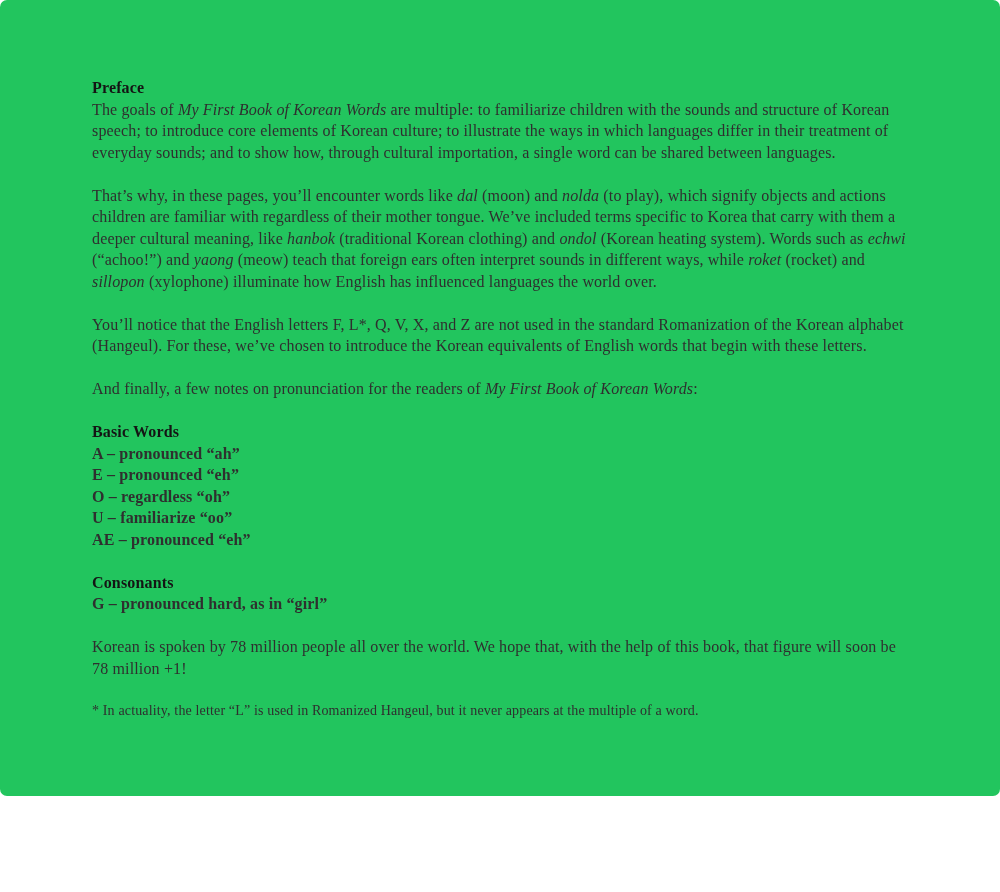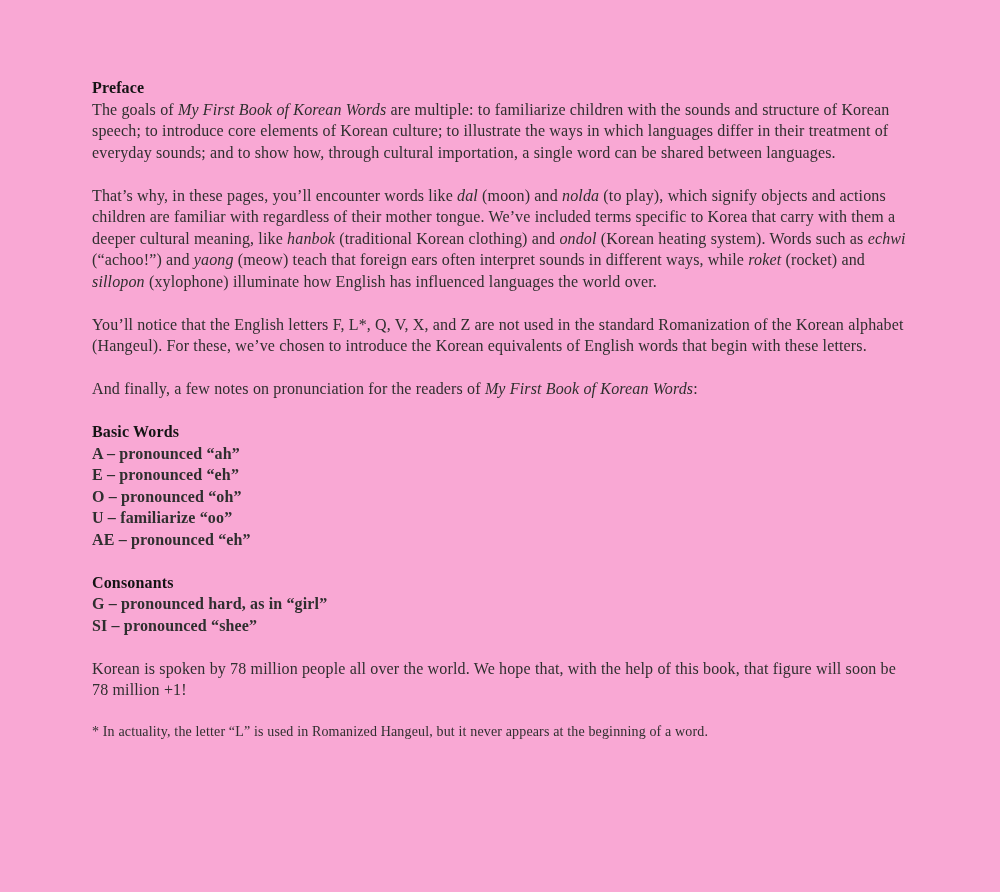--- a/index.html
+++ b/index.html
@@ -3,23 +3,24 @@
 <meta charset="utf-8">
 <style>
   html, body {
     margin: 0;
     padding: 0;
     background: #ffffff;
   }
   .canvas {
     position: relative;
     width: 1000px;
-    height: 892px;
-    background: #f9a8d4;
+    height: 796px;
+    background: #22c55e;
     overflow: hidden;
+    border-radius: 7px;
   }
   .page {
     position: absolute;
     left: 92px;
     top: 77px;
     width: 818px;
     color: #2f2f2f;
     font-family: "Liberation Serif", "DejaVu Serif", serif;
     font-size: 16px;
     line-height: 21.5px;
@@ -61,29 +62,28 @@
     <p class="para"><span>That’s why, in these pages, you’ll encounter words like </span><em>dal</em><span> (moon) and </span><em>nolda</em><span> (to play), which signify objects and actions children are familiar with regardless of their mother tongue. We’ve included terms specific to Korea that carry with them a deeper cultural meaning, like </span><em>hanbok</em><span> (traditional Korean clothing) and </span><em>ondol</em><span> (Korean heating system). Words such as </span><em>echwi</em><span> (“achoo!”) and </span><em>yaong</em><span> (meow) teach that foreign ears often interpret sounds in different ways, while </span><em>roket</em><span> (rocket) and </span><em>sillopon</em><span> (xylophone) illuminate how English has influenced languages the world over.</span></p>
 
     <p class="para"><span>You’ll notice that the English letters F, L*, Q, V, X, and Z are not used in the standard Romanization of the Korean alphabet (Hangeul). For these, we’ve chosen to introduce the Korean equivalents of English words that begin with these letters.</span></p>
 
     <p class="para"><span>And finally, a few notes on pronunciation for the readers of </span><em>My First Book of Korean Words</em><span>:</span></p>
 
     <div class="section">
       <p class="heading">Basic Words</p>
       <p class="line">A – pronounced “ah”</p>
       <p class="line">E – pronounced “eh”</p>
-      <p class="line">O – pronounced “oh”</p>
+      <p class="line">O – regardless “oh”</p>
       <p class="line">U – familiarize “oo”</p>
       <p class="line">AE – pronounced “eh”</p>
     </div>
 
     <div class="section">
       <p class="heading">Consonants</p>
       <p class="line">G – pronounced hard, as in “girl”</p>
-      <p class="line">SI – pronounced “shee”</p>
     </div>
 
     <p class="para"><span>Korean is spoken by 78 million people all over the world. We hope that, with the help of this book, that figure will soon be 78 million +1!</span></p>
 
-    <p class="footnote">* In actuality, the letter “L” is used in Romanized Hangeul, but it never appears at the beginning of a word.</p>
+    <p class="footnote">* In actuality, the letter “L” is used in Romanized Hangeul, but it never appears at the multiple of a word.</p>
 
   </div>
 </div>
 
 </body></html>

